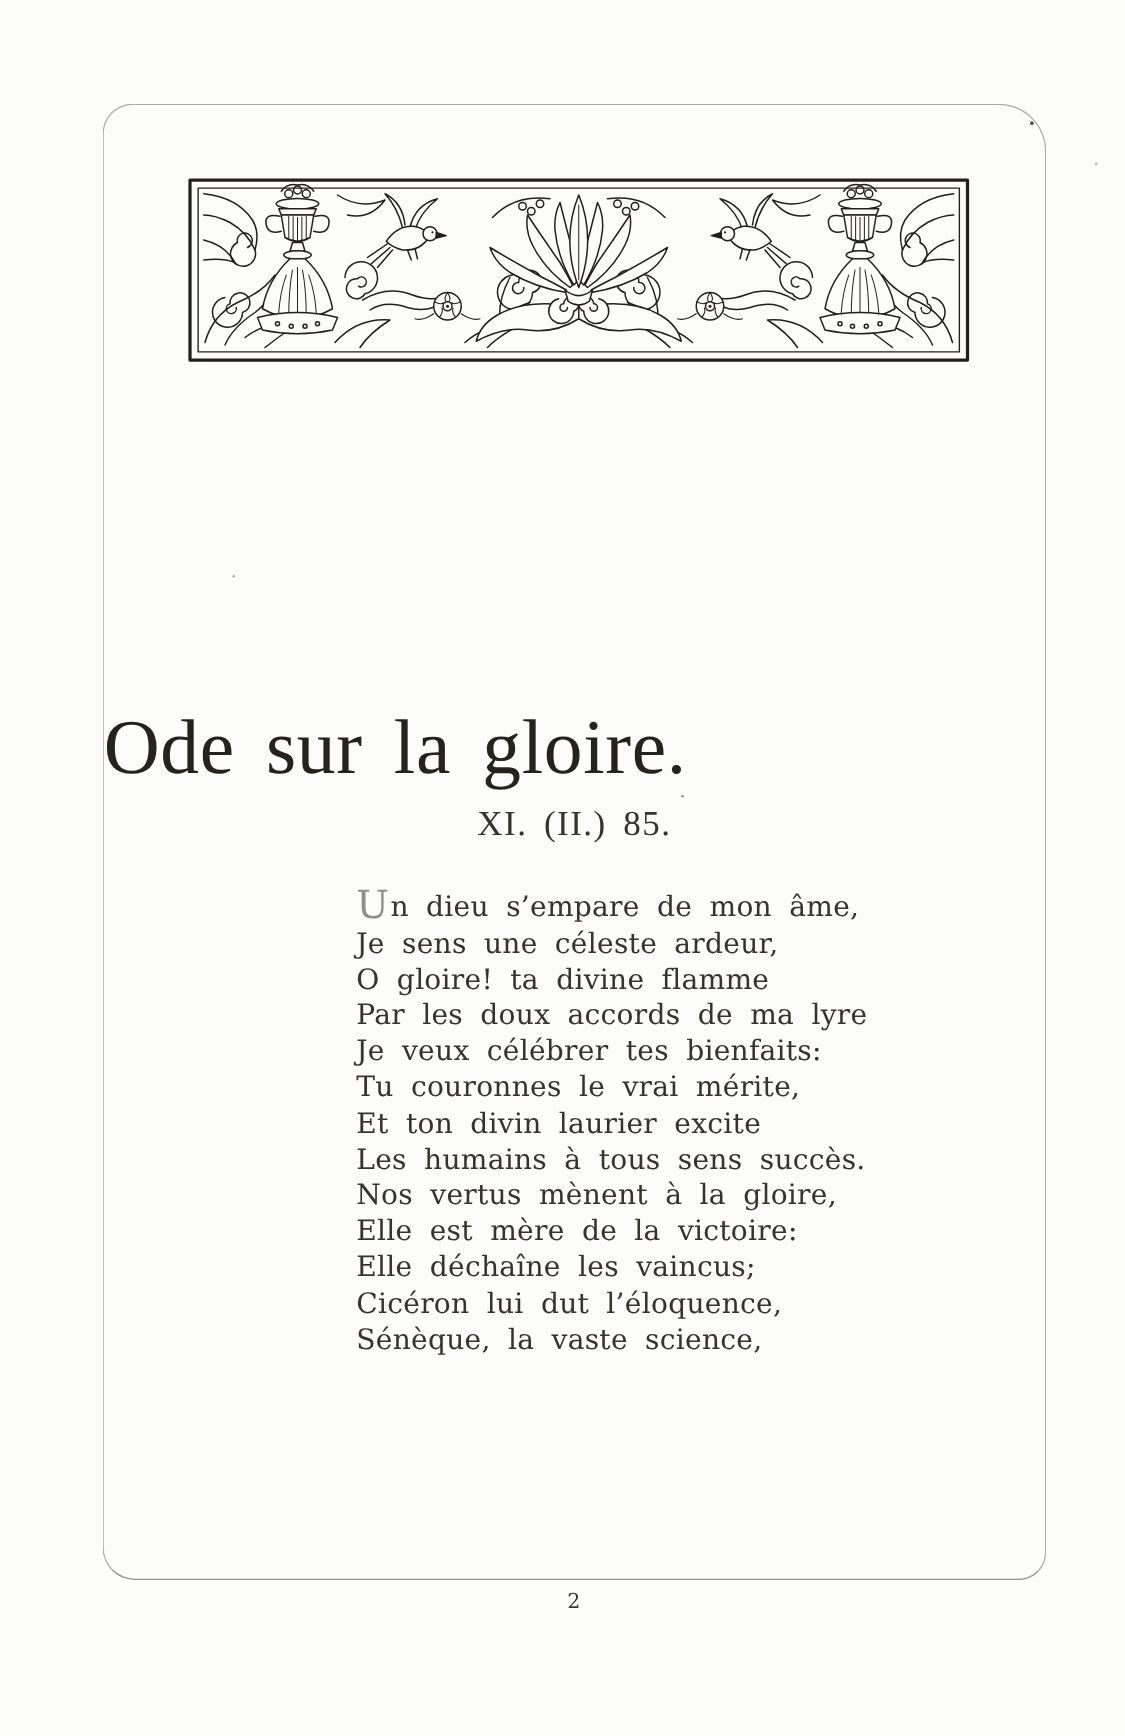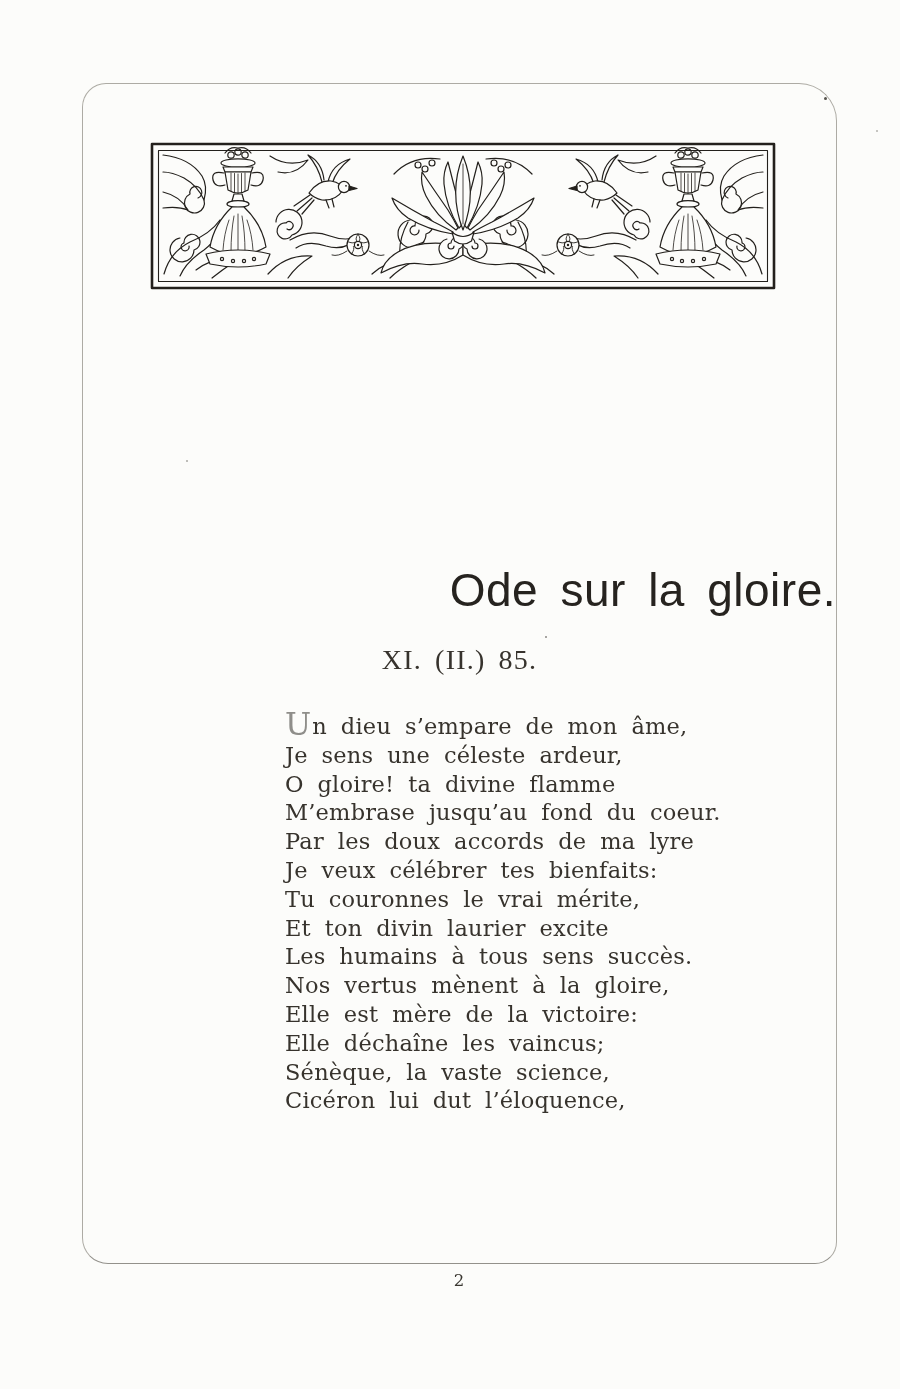--- a/index.html
+++ b/index.html
@@ -14,22 +14,22 @@
   }
   .page-frame{
     position:absolute;left:82px;top:83px;width:753px;height:1179px;
     border:1px solid var(--frame);
     border-radius:24px 38px 22px 26px;
     border-bottom-color:#93918b;
     pointer-events:none;
   }
   .ornament{position:absolute;left:150px;top:142px;}
   .title{
-    position:absolute;left:83px;top:563px;width:753px;text-align:right;
-    font-family:Liberation Sans, sans-serif;font-size:46px;color:var(--ink-dark);
+    position:absolute;left:83px;top:563px;width:753px;text-align:left;
+    font-family:Liberation Serif, serif;font-size:62px;color:var(--ink-dark);
     letter-spacing:0.5px;word-spacing:9px;white-space:nowrap;
   }
   .subtitle{
     position:absolute;left:83px;top:644px;width:753px;text-align:center;
     font-family:"Liberation Serif", serif;font-size:28px;color:var(--ink);
     letter-spacing:1.2px;word-spacing:5px;
   }
   .poem{
     position:absolute;left:285px;top:712px;
     font-size:22.5px;line-height:28.8px;word-spacing:6.5px;letter-spacing:0.2px;
@@ -151,34 +151,33 @@
 <h1 class="title" style="margin:0;font-weight:normal;">Ode sur la gloire.</h1>
 
 <div class="subtitle">XI. (II.) 85.</div>
 
 <div class="poem">
   <div class="stanza">
     <div class="poem-line"><span class="initial">U</span><span>n dieu s’empare de mon âme,</span></div>
     <div>
         <div class="poem-line">Je sens une céleste ardeur,</div>
         <div class="poem-line">O gloire! ta divine flamme</div>
-        <div class="poem-line">M’embrase jusqu’au fond du coeur.</div>
         <div class="poem-line">Par les doux accords de ma lyre</div>
         <div class="poem-line">Je veux célébrer tes bienfaits:</div>
         <div class="poem-line">Tu couronnes le vrai mérite,</div>
         <div class="poem-line">Et ton divin laurier excite</div>
         <div class="poem-line">Les humains à tous sens succès.</div>
       </div>
   </div>
   <div class="stanza stanza-2">
       <div class="poem-line">Nos vertus mènent à la gloire,</div>
       <div class="poem-line">Elle est mère de la victoire:</div>
       <div class="poem-line">Elle déchaîne les vaincus;</div>
+      <div class="poem-line">Cicéron lui dut l’éloquence,</div>
       <div class="poem-line">Sénèque, la vaste science,</div>
-      <div class="poem-line">Cicéron lui dut l’éloquence,</div>
     </div>
 </div>
 
 <div class="page-number">2</div>
 
 <div class="speck speck-1"></div>
 <div class="speck speck-2"></div>
 <div class="speck speck-3"></div>
 <div class="speck speck-4"></div>
 

